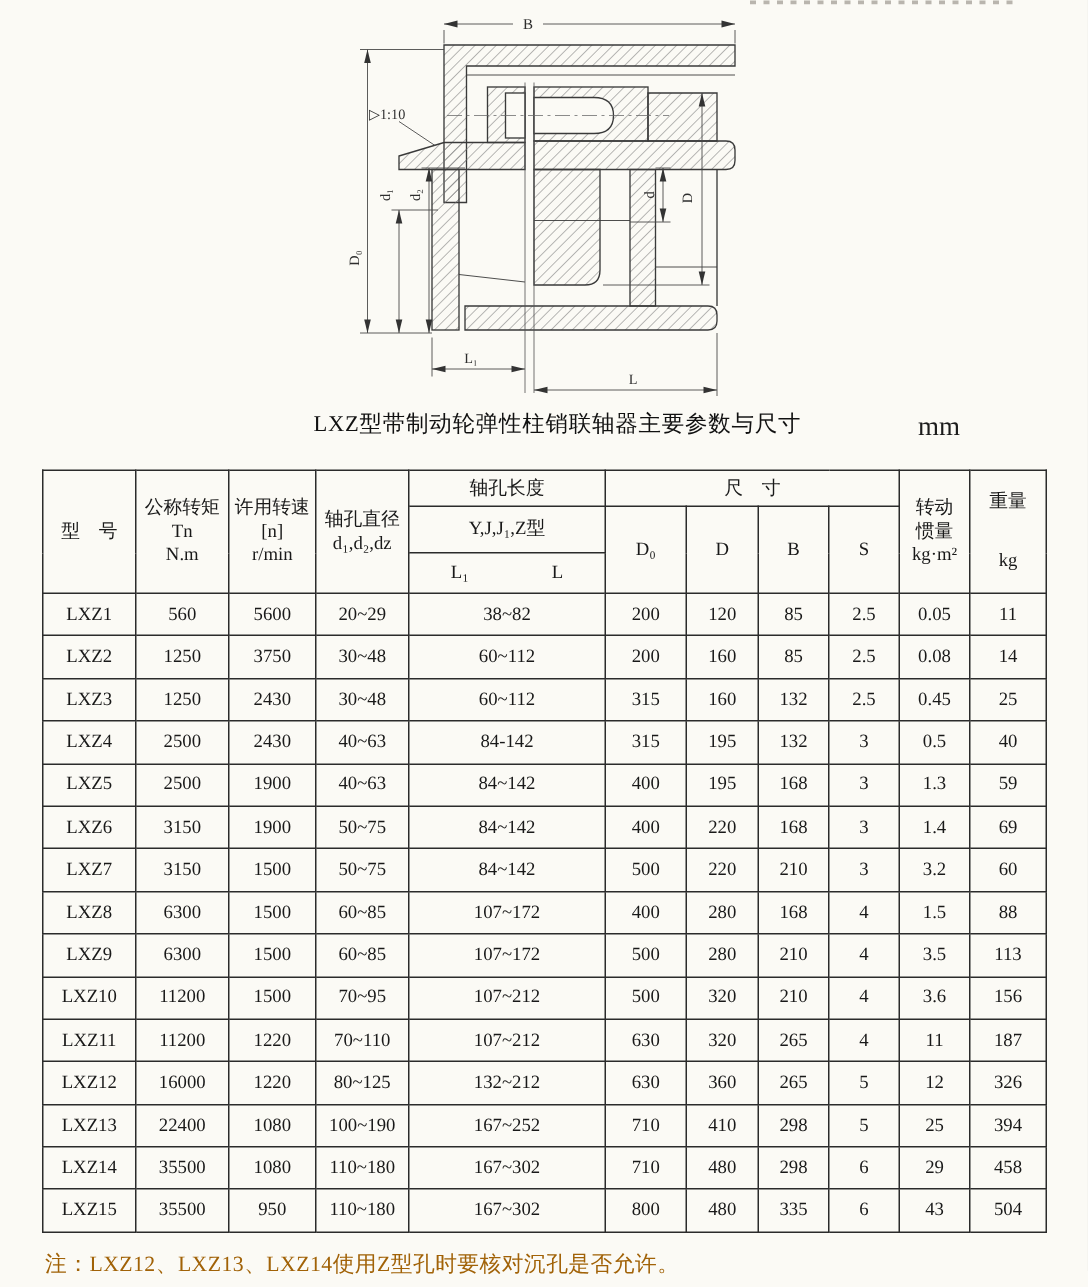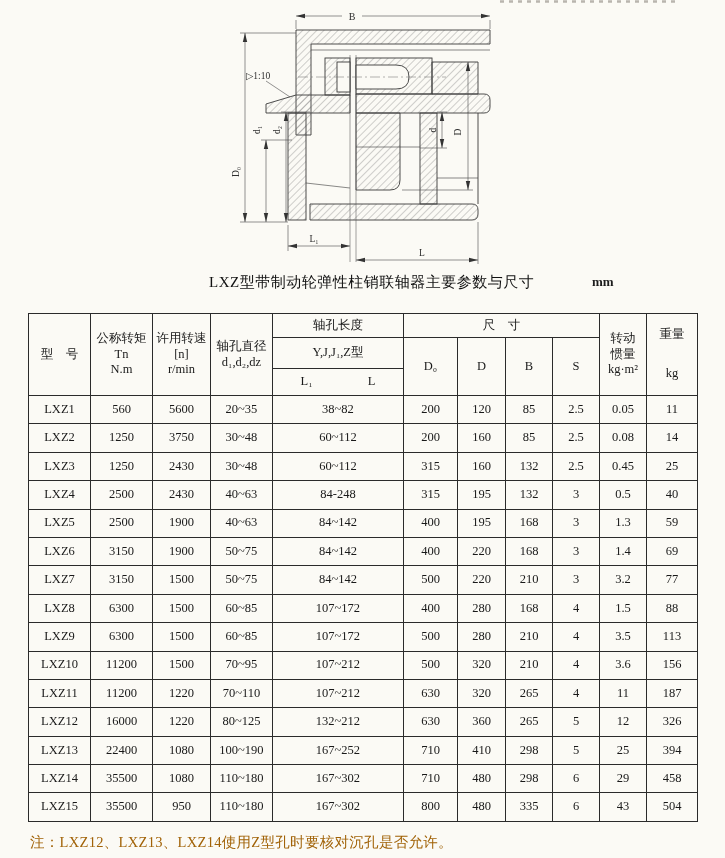--- a/index.html
+++ b/index.html
@@ -4,21 +4,21 @@
 <style>
   html,body{margin:0;padding:0;}
   body{background:#e8e6e1;font-family:"Liberation Serif","DejaVu Serif",serif;}
   .page{
     position:relative;width:725px;height:858px;background:#fbfaf5;color:#1c1c1c;
     margin:0 auto;overflow:hidden;
   }
   .drawing{position:absolute;left:0;top:0;}
   .title-row{position:absolute;left:0;top:273px;width:579px;height:20px;}
   .doc-title{position:absolute;left:209px;top:0;font-size:15px;letter-spacing:.5px;color:#111;}
-  .unit{position:absolute;left:592px;top:1px;font-size:13px;font-weight:bold;}
+  .unit{position:absolute;left:612px;top:1px;font-size:18px;}
   table.spec{
     position:absolute;left:28px;top:313px;width:669px;
     border-collapse:collapse;table-layout:fixed;
     font-size:12.5px;color:#191919;
   }
   table.spec th,table.spec td{
     border:1px solid #2b2b2b;text-align:center;vertical-align:middle;
     padding:0;font-weight:normal;line-height:1.25;
   }
   tr.h1{height:24px;} tr.h2{height:31px;} tr.h3{height:27px;}
@@ -201,21 +201,21 @@
             <span>L</span>
           </span>
         </th>
       </tr>
     </thead>
     <tbody>
         <tr>
           <td>LXZ1</td>
           <td>560</td>
           <td>5600</td>
-          <td>20~35</td>
+          <td>20~29</td>
           <td>38~82</td>
           <td>200</td>
           <td>120</td>
           <td>85</td>
           <td>2.5</td>
           <td>0.05</td>
           <td>11</td>
         </tr>
         <tr>
           <td>LXZ2</td>
@@ -241,21 +241,21 @@
           <td>132</td>
           <td>2.5</td>
           <td>0.45</td>
           <td>25</td>
         </tr>
         <tr>
           <td>LXZ4</td>
           <td>2500</td>
           <td>2430</td>
           <td>40~63</td>
-          <td>84-248</td>
+          <td>84-142</td>
           <td>315</td>
           <td>195</td>
           <td>132</td>
           <td>3</td>
           <td>0.5</td>
           <td>40</td>
         </tr>
         <tr>
           <td>LXZ5</td>
           <td>2500</td>
@@ -286,21 +286,21 @@
           <td>LXZ7</td>
           <td>3150</td>
           <td>1500</td>
           <td>50~75</td>
           <td>84~142</td>
           <td>500</td>
           <td>220</td>
           <td>210</td>
           <td>3</td>
           <td>3.2</td>
-          <td>77</td>
+          <td>60</td>
         </tr>
         <tr>
           <td>LXZ8</td>
           <td>6300</td>
           <td>1500</td>
           <td>60~85</td>
           <td>107~172</td>
           <td>400</td>
           <td>280</td>
           <td>168</td>

